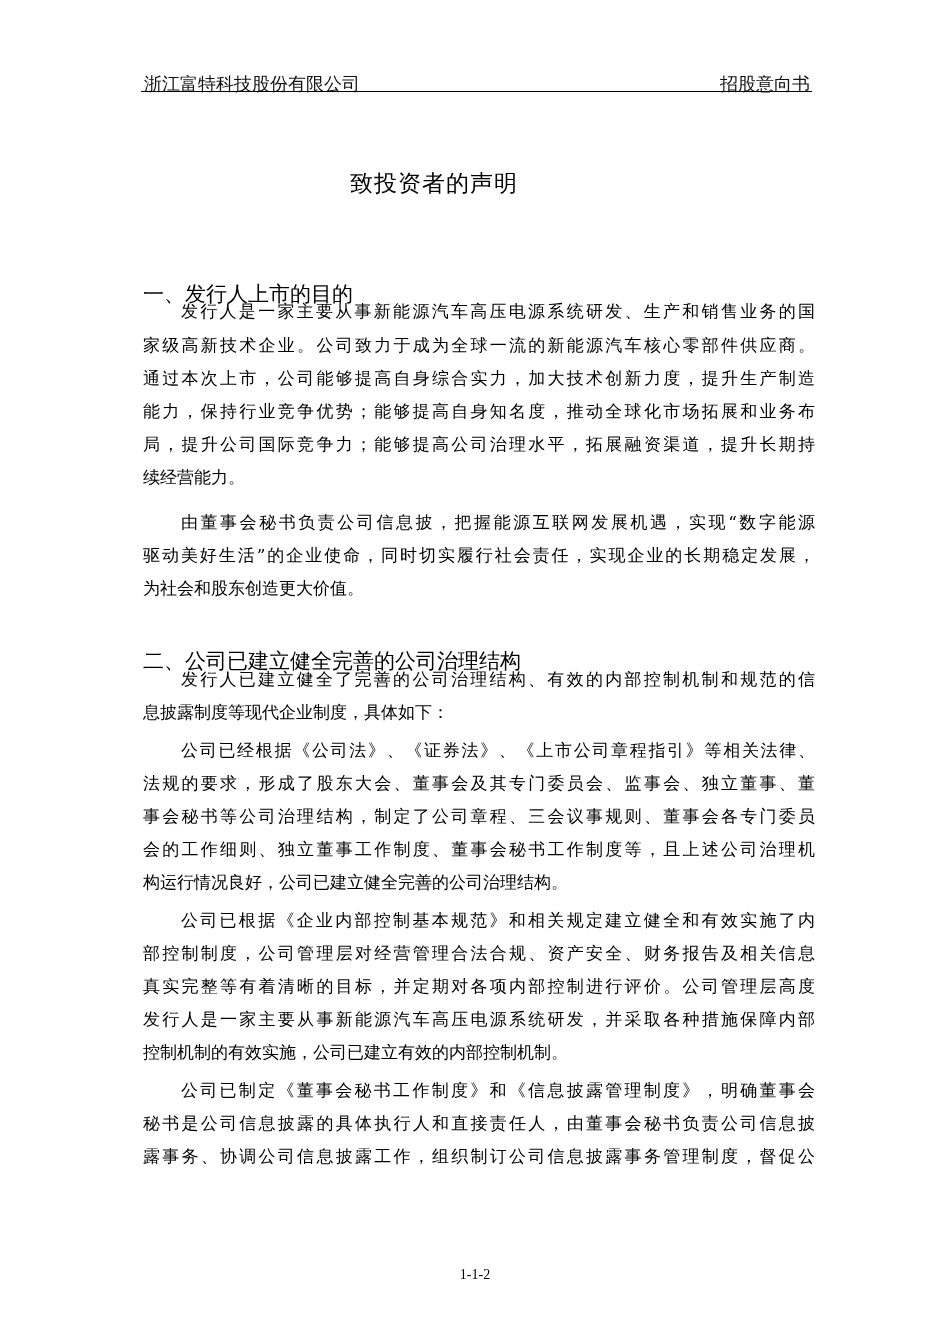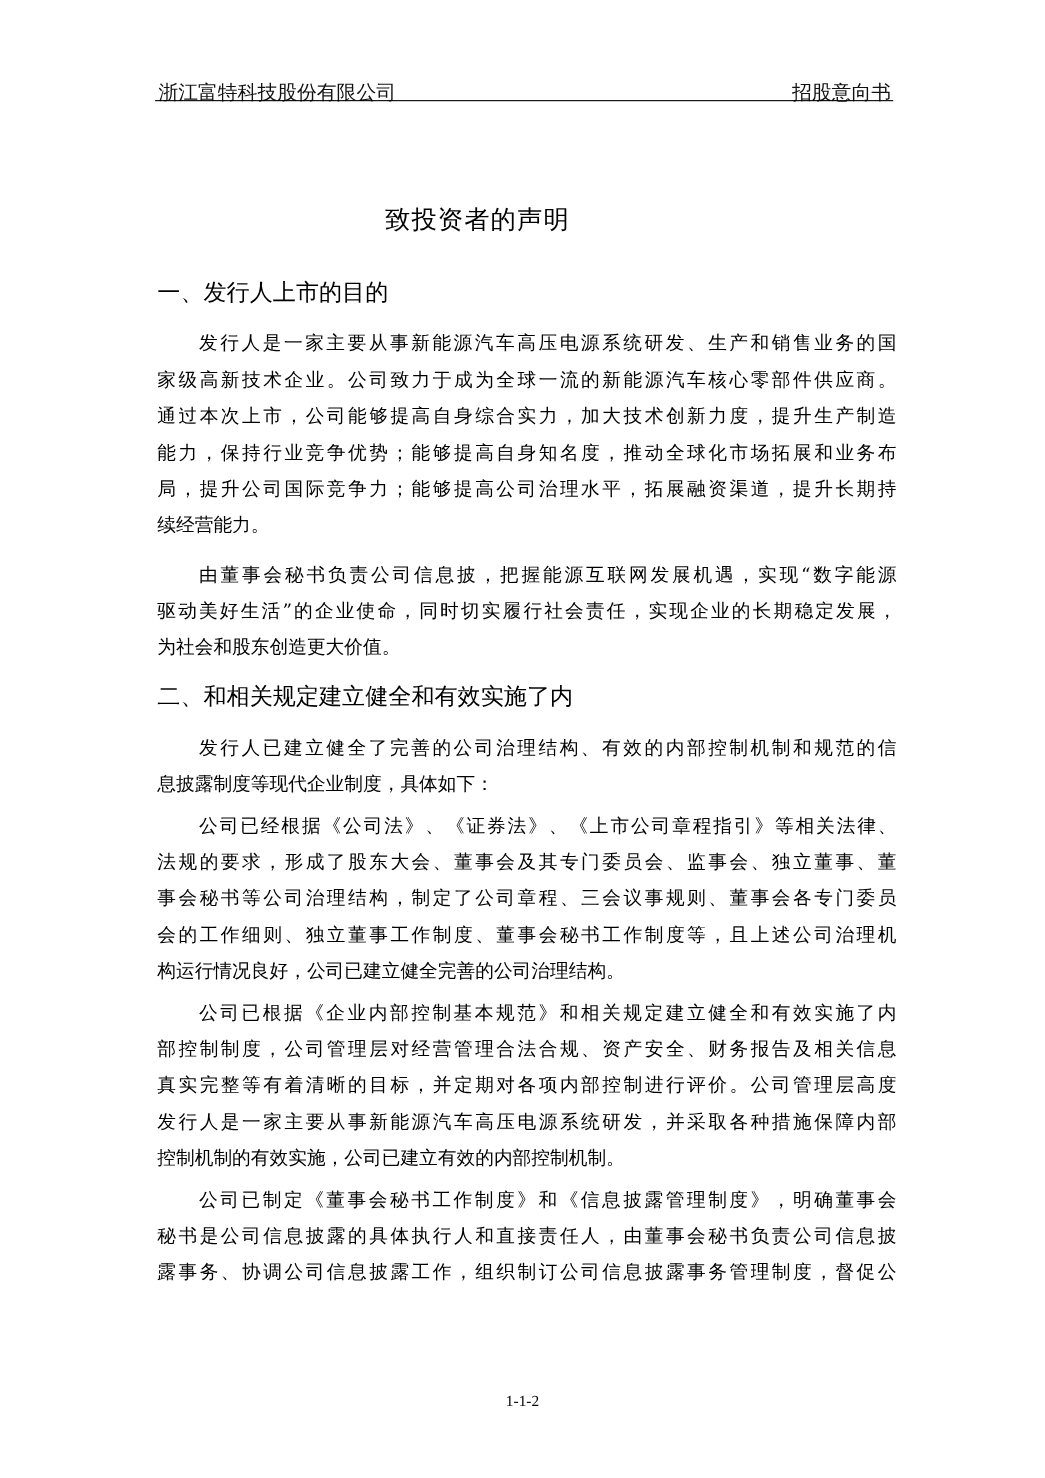--- a/index.html
+++ b/index.html
@@ -1,22 +1,22 @@
 <!DOCTYPE html>
 <html><head>
 <meta charset="utf-8">
 <style>
   html, body { margin:0; padding:0; background:#ffffff; }
   body { width:950px; height:1344px; position:relative; overflow:hidden; font-family:"DejaVu Serif", serif; color:#000; }
   .hdr { position:absolute; top:72px; font-size:18px; font-family:"DejaVu Serif", serif; color:#111; }
   .hdr-left { left:144px; }
   .hdr-right { right:140px; }
   .hdr-rule { position:absolute; left:141px; width:671px; top:91px; height:0; border-top:1.5px solid #000; }
-  .title { position:absolute; top:184px; left:0; width:868px; text-align:center; font-size:23px; font-family:"DejaVu Sans", sans-serif; letter-spacing:1px; }
-  .h2 { position:absolute; left:143px; font-size:21px; font-family:"DejaVu Sans", sans-serif; }
+  .title { position:absolute; top:168px; left:0; width:868px; text-align:center; font-size:23px; font-family:"DejaVu Sans", sans-serif; letter-spacing:1px; }
+  .h2 { position:absolute; left:143px; font-size:21px; font-family:"DejaVu Sans", sans-serif;margin-top:28px; }
   .line { position:absolute; left:143px; width:672px; font-size:17px; white-space:nowrap; text-align:justify; text-align-last:justify; }
   .line.last { text-align-last:left; }
   .line.indent { left:181px; width:634px; }
   .footer { position:absolute; top:1247px; left:0; width:950px; text-align:center; font-size:14px; font-family:"Liberation Serif", serif;margin-top:20px; }
 </style>
 </head>
 <body>
 
 <div>
   <div class="hdr hdr-left">浙江富特科技股份有限公司</div>
@@ -39,21 +39,21 @@
   </div>
 
   <div>
     <div class="line indent" style="top:511px">由董事会秘书负责公司信息披，把握能源互联网发展机遇，实现“数字能源</div>
     <div class="line" style="top:544px">驱动美好生活”的企业使命，同时切实履行社会责任，实现企业的长期稳定发展，</div>
     <div class="line last" style="top:577px">为社会和股东创造更大价值。</div>
   </div>
 </div>
 
 <div>
-  <div class="h2" style="top:619px">二、和相关规定建立健全和有效实施了内</div>
+  <div class="h2" style="top:619px">二、公司已建立健全完善的公司治理结构</div>
 
   <div>
     <div class="line indent" style="top:668px">发行人已建立健全了完善的公司治理结构、有效的内部控制机制和规范的信</div>
     <div class="line last" style="top:701px">息披露制度等现代企业制度，具体如下：</div>
   </div>
 
   <div>
     <div class="line indent" style="top:739px">公司已经根据《公司法》、《证券法》、《上市公司章程指引》等相关法律、</div>
     <div class="line" style="top:772px">法规的要求，形成了股东大会、董事会及其专门委员会、监事会、独立董事、董</div>
     <div class="line" style="top:805px">事会秘书等公司治理结构，制定了公司章程、三会议事规则、董事会各专门委员</div>

